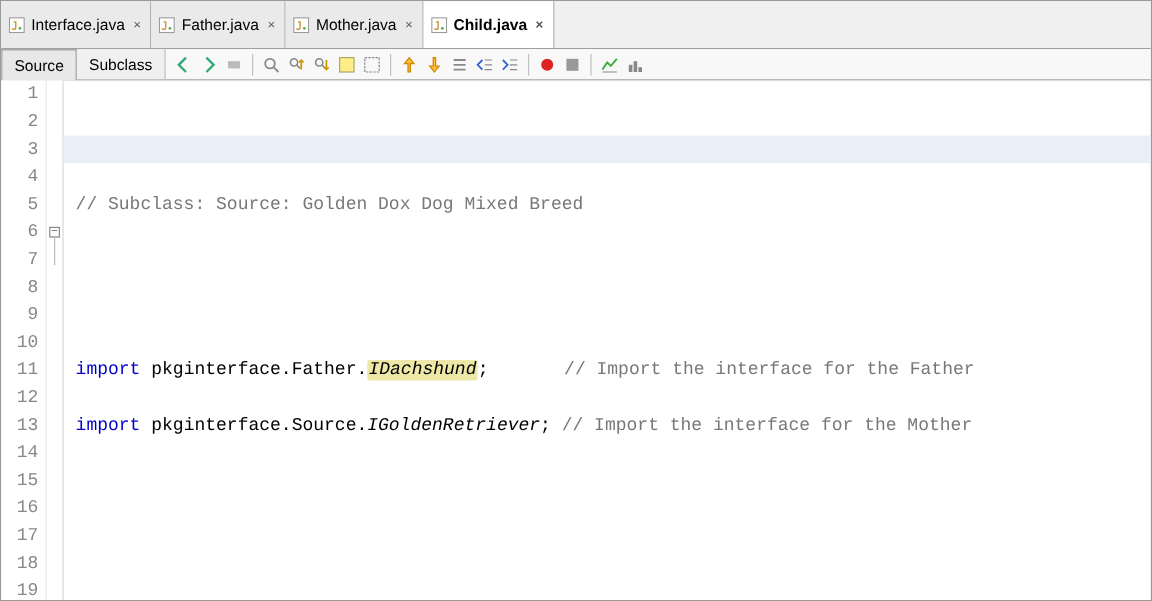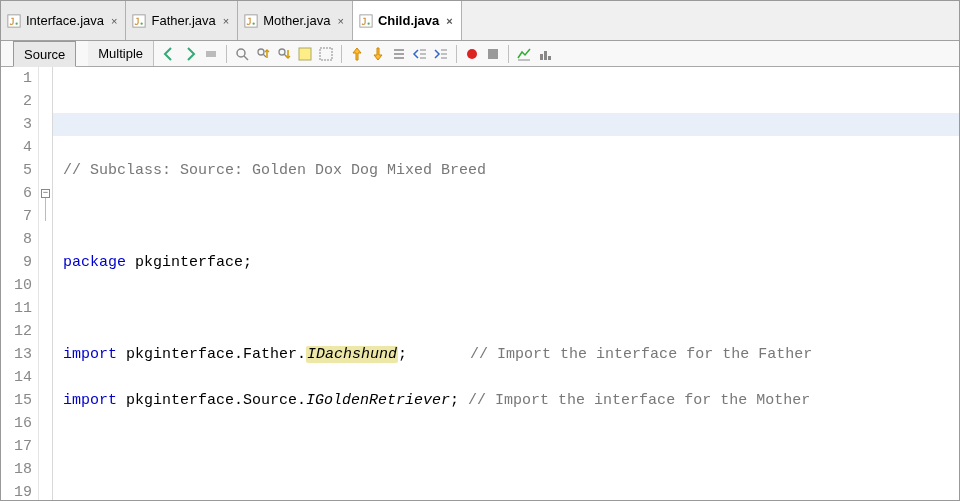--- a/index.html
+++ b/index.html
@@ -51,21 +51,20 @@
     background: #f8f8f8;
   }
   .subtab {
     display: flex;
     align-items: center;
     padding: 0 10px;
     border-right: 1px solid #c0c0c0;
     font-size: 13px;
     cursor: pointer;
     background: #f0f0f0;
-    margin-left: 12px;
   }
   .subtab.active {
     background: #e8e8e8;
     border: 1px solid #999;
     border-bottom: 1px solid #e8e8e8;
     margin-bottom: -1px;
     font-weight: 400;
   }
   .toolbar {
     display: flex;
@@ -191,21 +190,21 @@
           <circle cx="11" cy="11" r="1.3" fill="#5a5"></circle>
         </svg>
       </span>
     <span>Child.java</span>
     <span class="close-x">×</span>
   </div>
 </div>
 
 <div class="subtabs-bar">
   <div class="subtab active">Source</div>
-  <div class="subtab">Multiple</div>
+  <div class="subtab">Subclass</div>
   <div class="toolbar">
     <span class="tb-btn">
         <svg viewBox="0 0 16 16">
           <path d="M10 2 L4 8 L10 14" stroke="#3a7" stroke-width="2" fill="none"></path>
         </svg>
       </span>
     <span class="tb-btn">
         <svg viewBox="0 0 16 16">
           <path d="M6 2 L12 8 L6 14" stroke="#3a7" stroke-width="2" fill="none"></path>
         </svg>
@@ -335,21 +334,20 @@
   </div>
   <div class="fold-col">
     <div class="fold-box" style="top:122px">−</div>
     <div class="fold-line" style="top:131px;height:23px"></div>
   </div>
   <div class="code">
     <div class="hl-line" style="top:46px"></div>
     <div class="txt">
 <div class="line"><span class="cm">// Subclass: Source: Golden Dox Dog Mixed Breed</span></div>
 <div class="line"></div>
-<div class="line"><span class="kw">package</span><span class="plain"> pkginterface;</span></div>
 <div class="line"></div>
 <div class="line"><span class="kw">import</span><span class="plain"> pkginterface.Father.</span><span class="ital mark">IDachshund</span><span class="plain">;</span><span class="plain">       </span><span class="cm">// Import the interface for the Father</span></div>
 <div class="line"><span class="kw">import</span><span class="plain"> pkginterface.Source.</span><span class="ital">IGoldenRetriever</span><span class="plain">; </span><span class="cm">// Import the interface for the Mother</span></div>
 <div class="line"></div>
 
 
 
 
 
 

